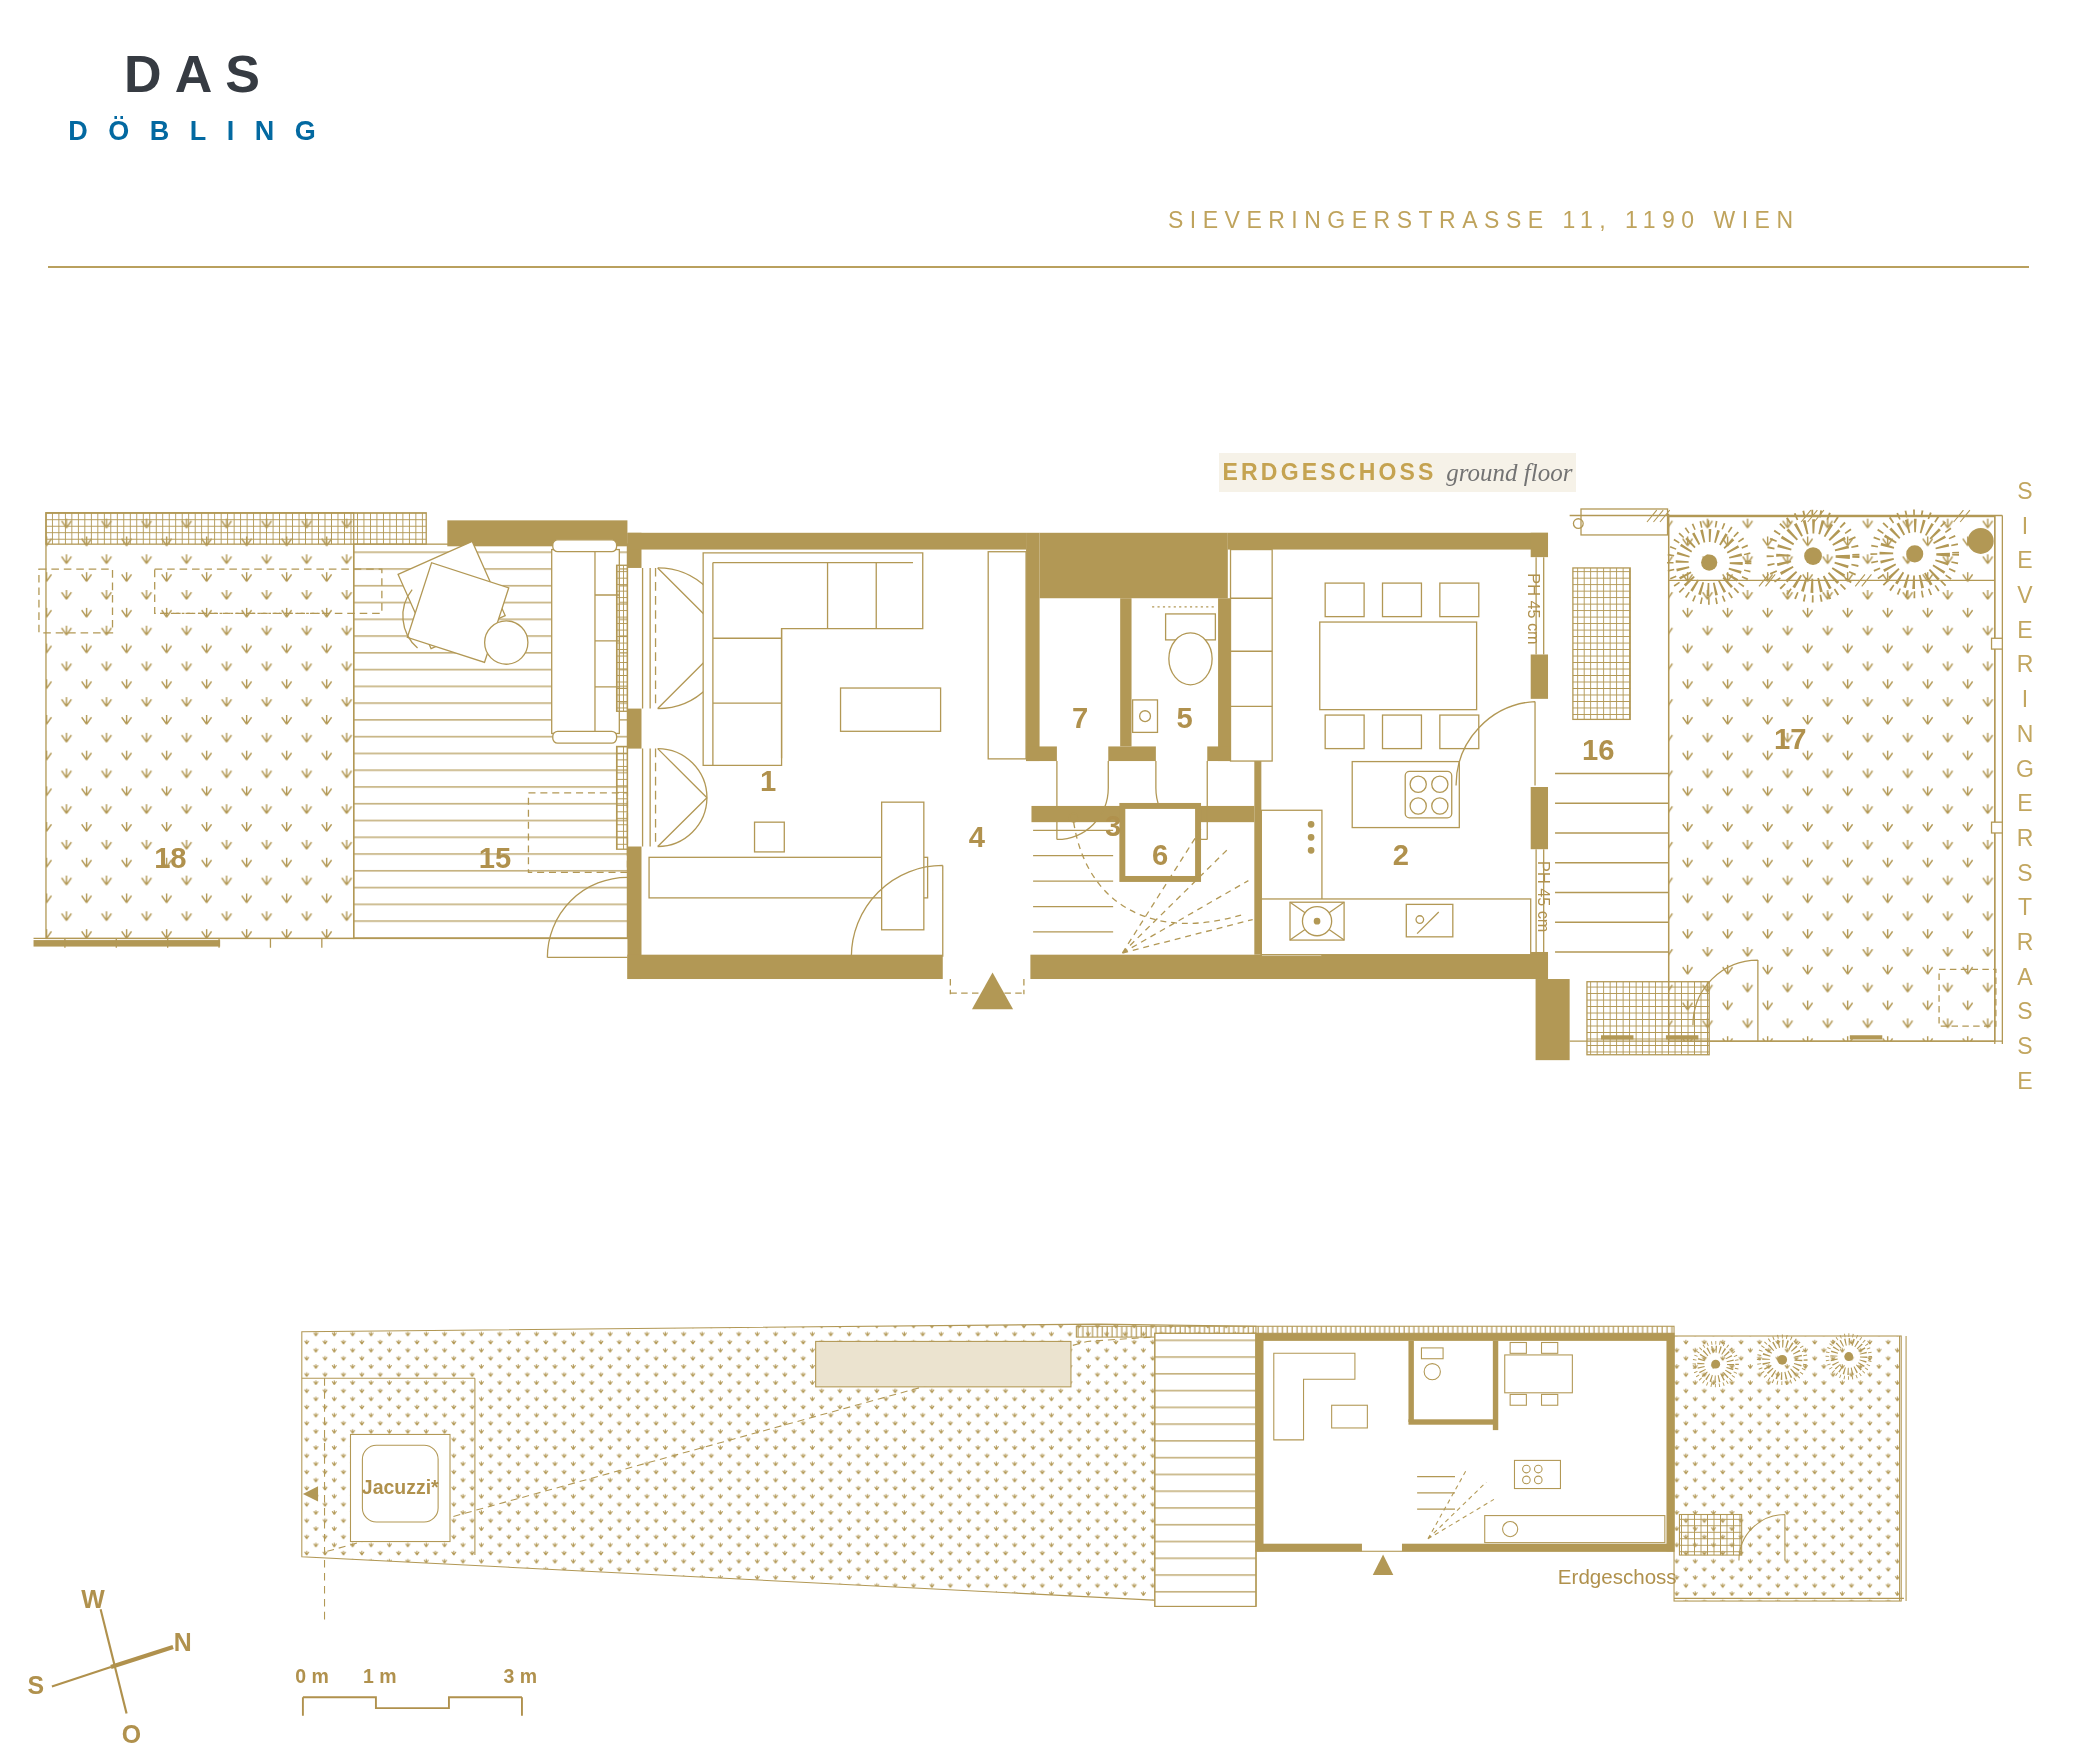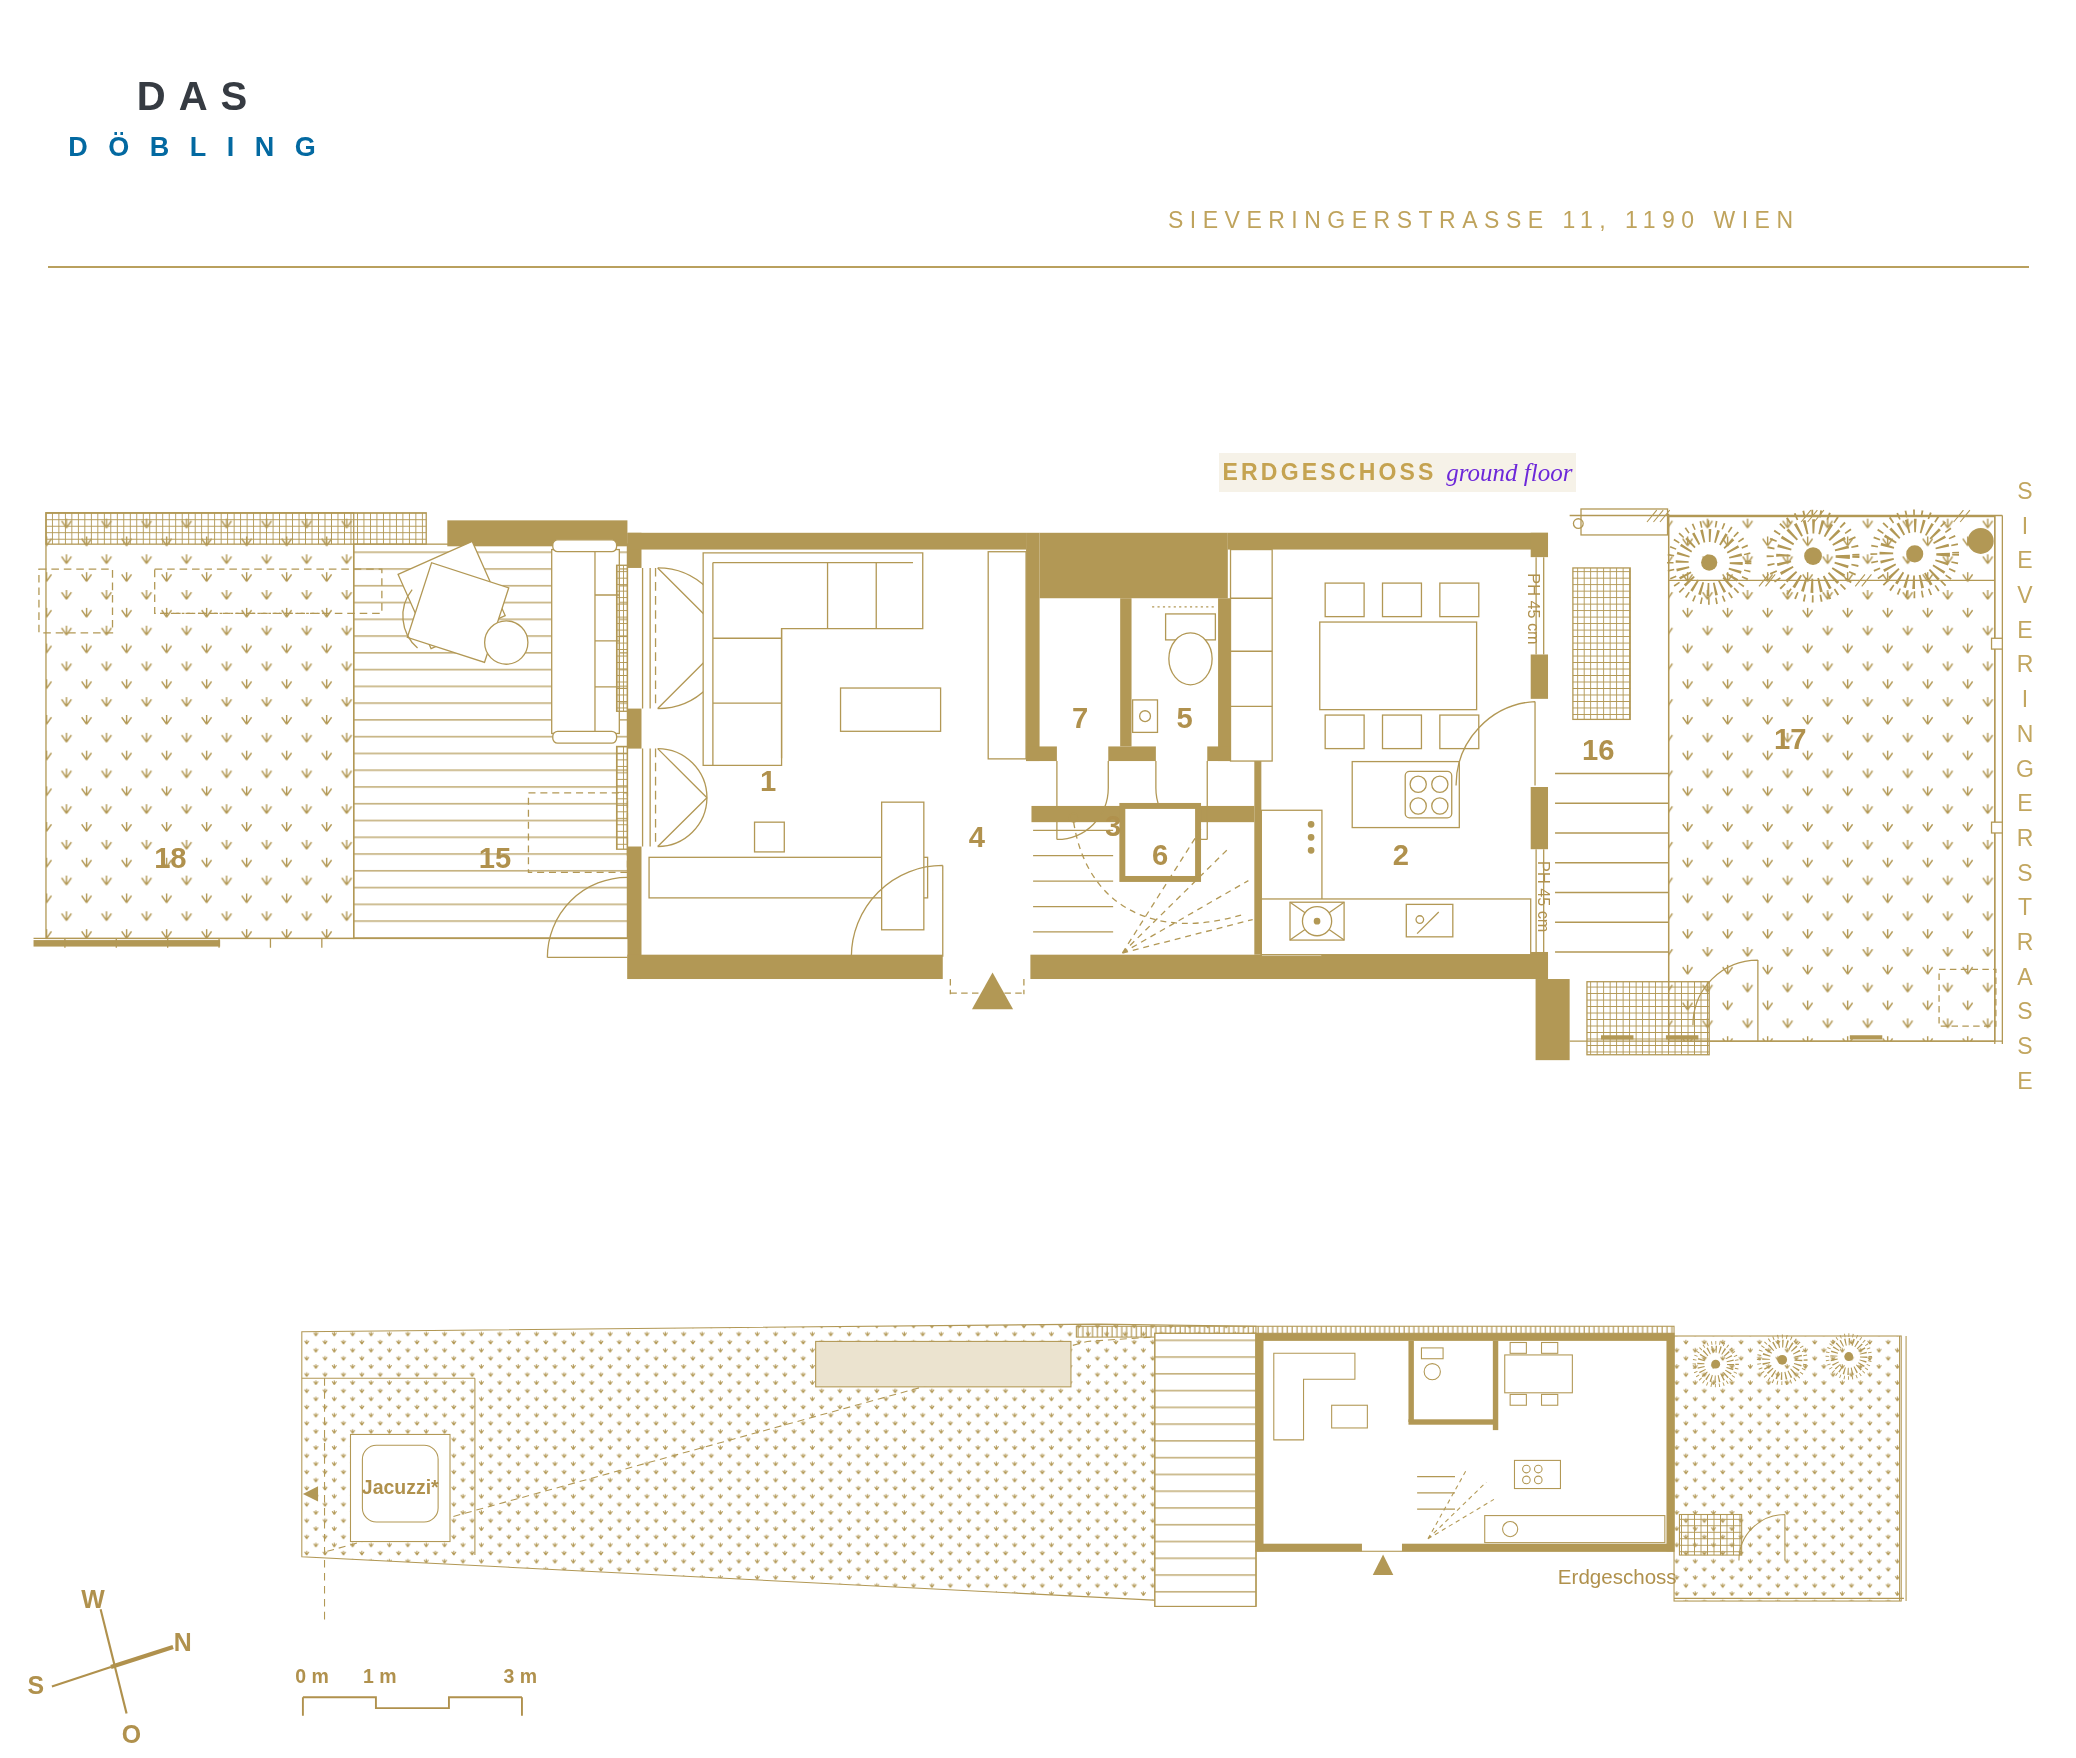--- a/index.html
+++ b/index.html
@@ -1,30 +1,30 @@
 <!DOCTYPE html>
 <html style="font-size:8.7px"><head>
 <meta charset="utf-8">
 <style>
   html,body{margin:0;padding:0;background:#ffffff;}
   .page{position:relative;width:2077px;height:1759px;background:#ffffff;overflow:hidden;
         font-family:"Liberation Sans",sans-serif;}
   
   .brand{position:absolute;left:32px;top:48px;width:320px;text-align:center;color:#363b42;}
-  .brand .l1{font-size:40px;font-weight:700;letter-spacing:13px;line-height:1;text-indent:13px;margin-top:28px;}
+  .brand .l1{font-size:52px;font-weight:700;letter-spacing:13px;line-height:1;text-indent:13px;}
   .brand .l2{font-size:55px;font-weight:600;letter-spacing:10.8px;line-height:1;margin-top:12px;text-indent:10.8px;}
   .brand .l3{font-size:27px;font-weight:600;letter-spacing:20.5px;line-height:1;margin-top:18.4px;color:#0369a1;text-indent:20.5px;}
   .address{position:absolute;left:1168px;top:207px;width:611px;font-size:23px;letter-spacing:6.5px;
            color:#bfa35c;font-weight:500;white-space:nowrap;}
   .rule{position:absolute;left:48px;top:266px;width:1981px;height:1.6px;background:#b9a05e;}
   
   .chip{position:absolute;left:1219px;top:453px;width:357px;height:39px;background:#f6f2e8;
         display:flex;align-items:center;justify-content:center;gap:9.7px;}
   .chip .de{font-size:23px;font-weight:700;letter-spacing:3.2px;color:#c5a351;}
-  .chip .en{font-family:"Liberation Serif",serif;font-style:italic;font-size:25px;color:#6d28d9;}
+  .chip .en{font-family:"Liberation Serif",serif;font-style:italic;font-size:25px;color:#737373;}
   
   .street{position:absolute;left:2011px;top:478px;height:616px;writing-mode:vertical-rl;
           text-orientation:upright;letter-spacing:8.7px;font-size:23px;font-weight:500;color:#c2a65f;}
   
   .plansvg{position:absolute;left:0;top:0;}
   text.rn{font-family:"Liberation Sans",sans-serif;font-size:54px;font-weight:600;fill:#b0914d;}
   text.small{font-family:"Liberation Sans",sans-serif;font-size:30px;font-weight:500;fill:#b0914d;}
   text.jz{font-family:"Liberation Sans",sans-serif;font-size:36px;font-weight:600;fill:#b0914d;}
   text.eg{font-family:"Liberation Sans",sans-serif;font-size:38px;font-weight:500;fill:#b0914d;}
   text.cmp{font-family:"Liberation Sans",sans-serif;font-size:46px;font-weight:700;fill:#b0914d;}

